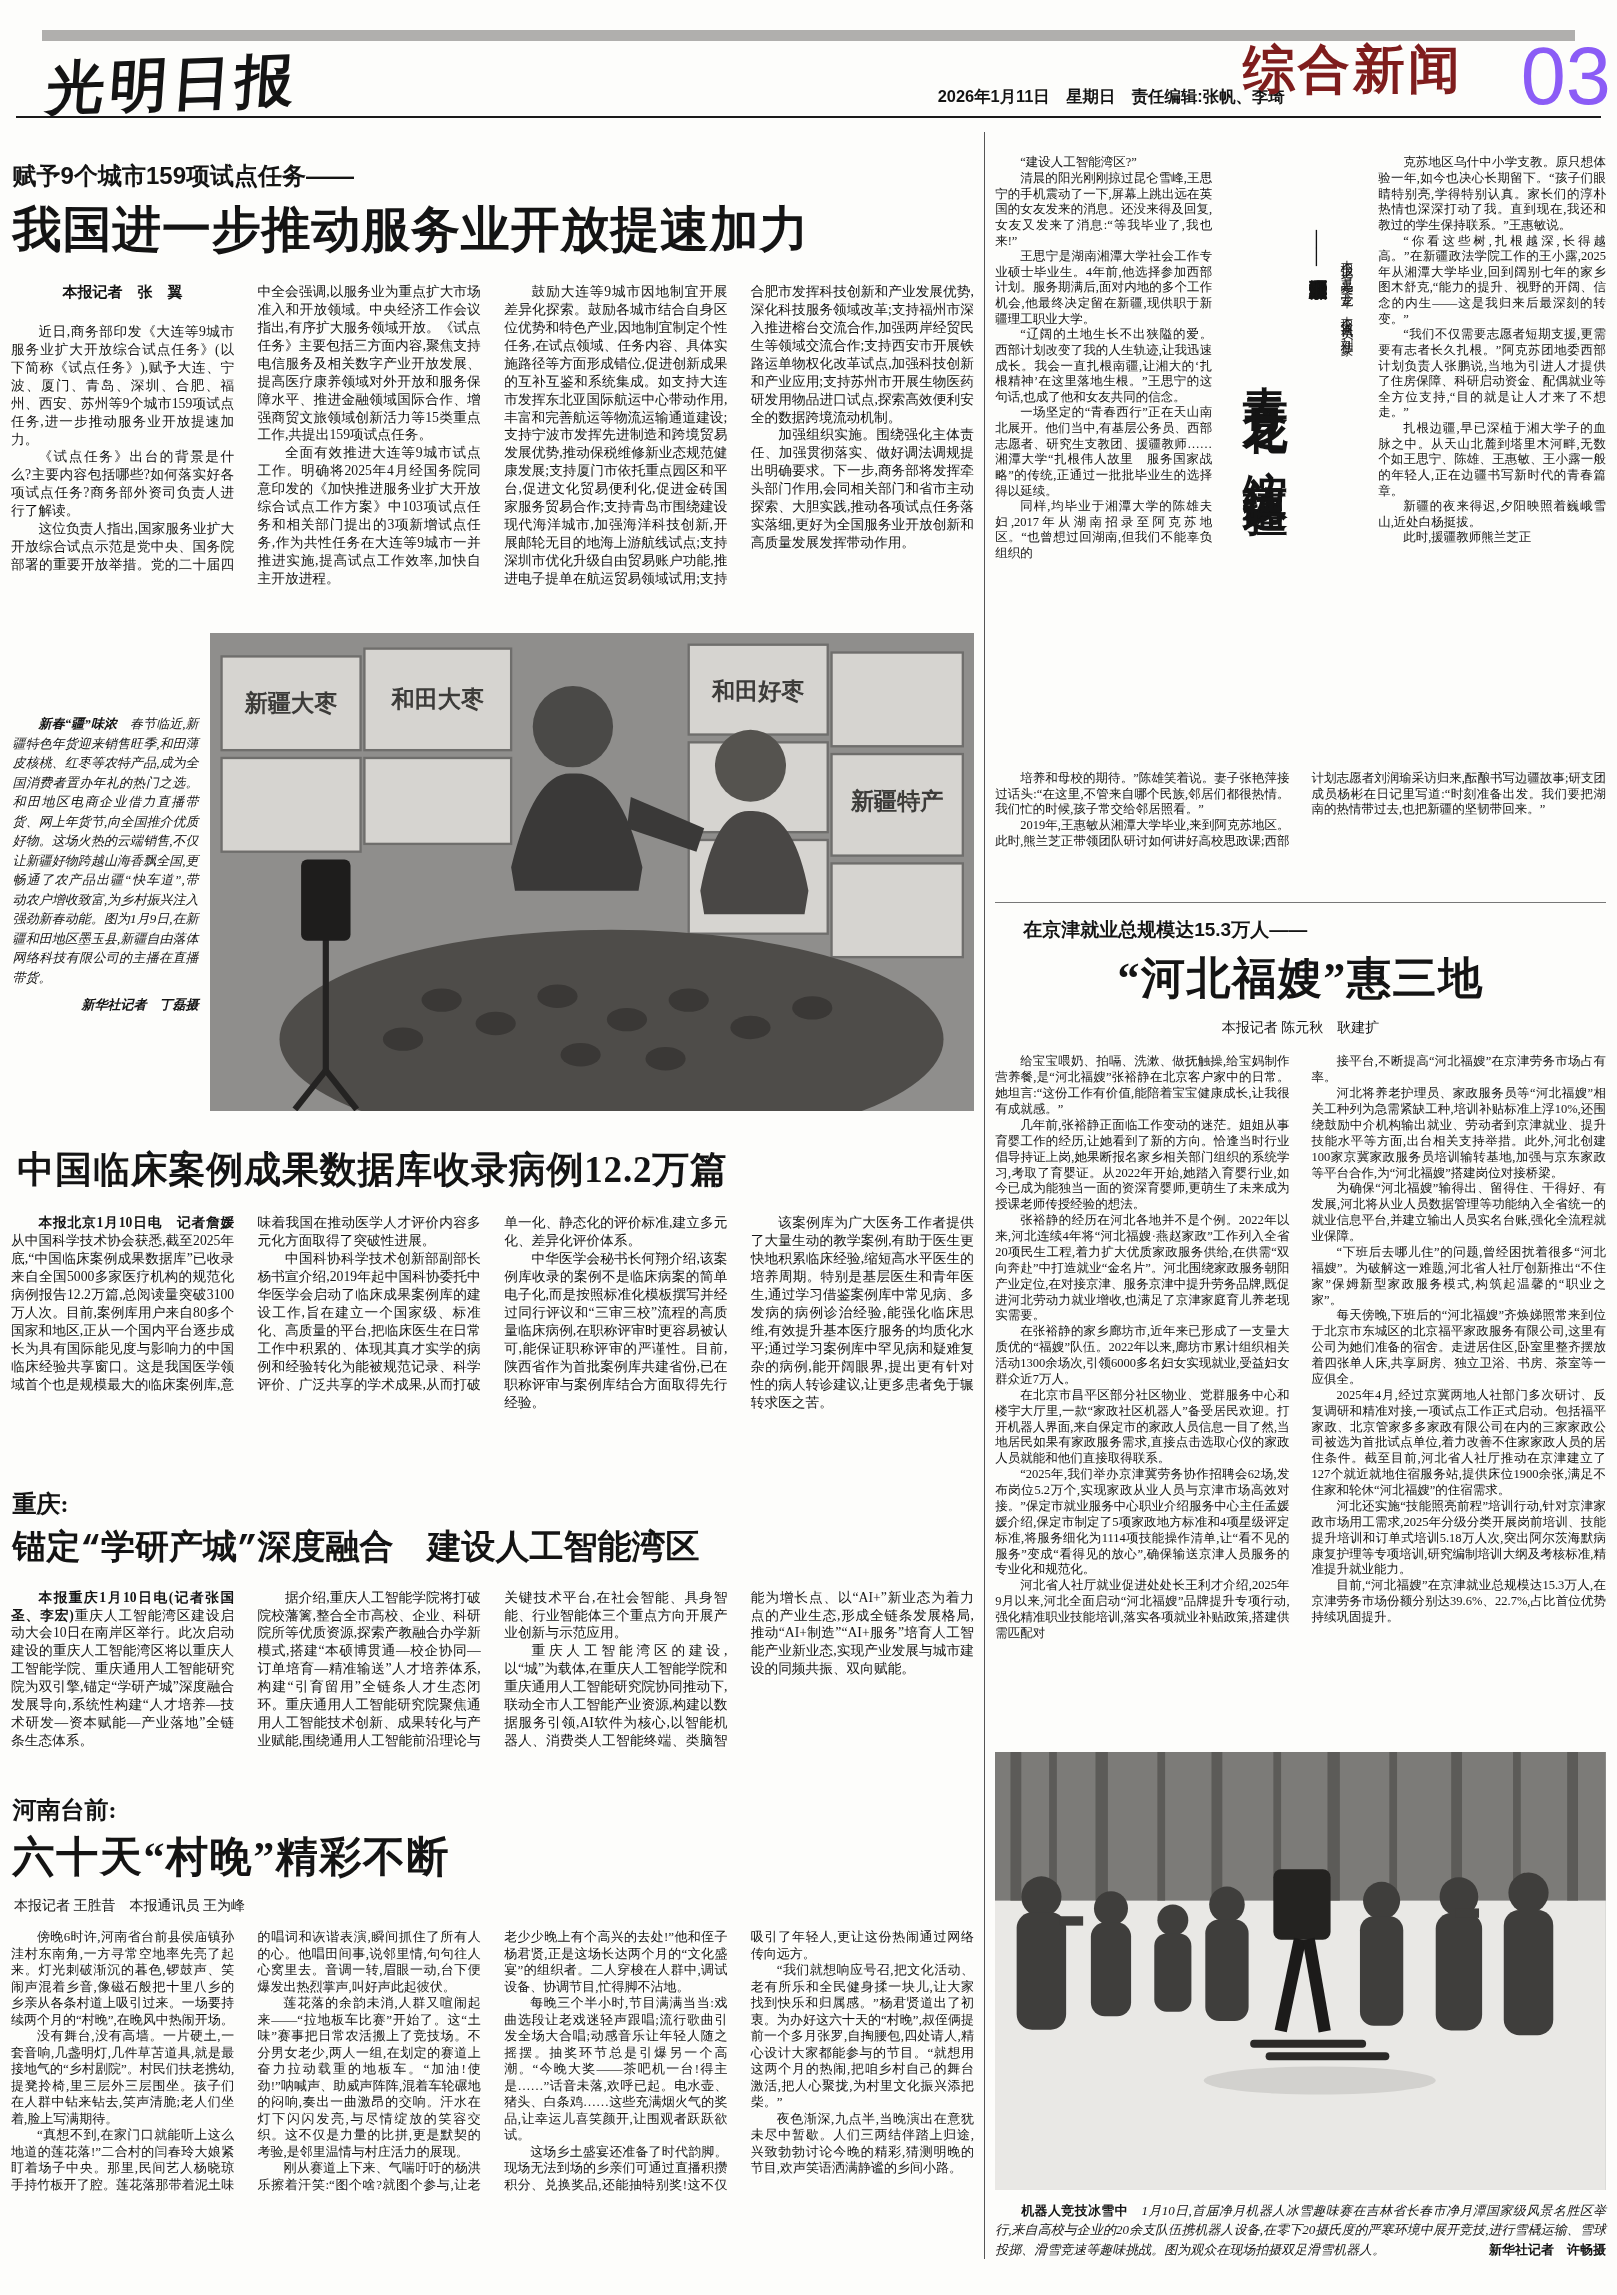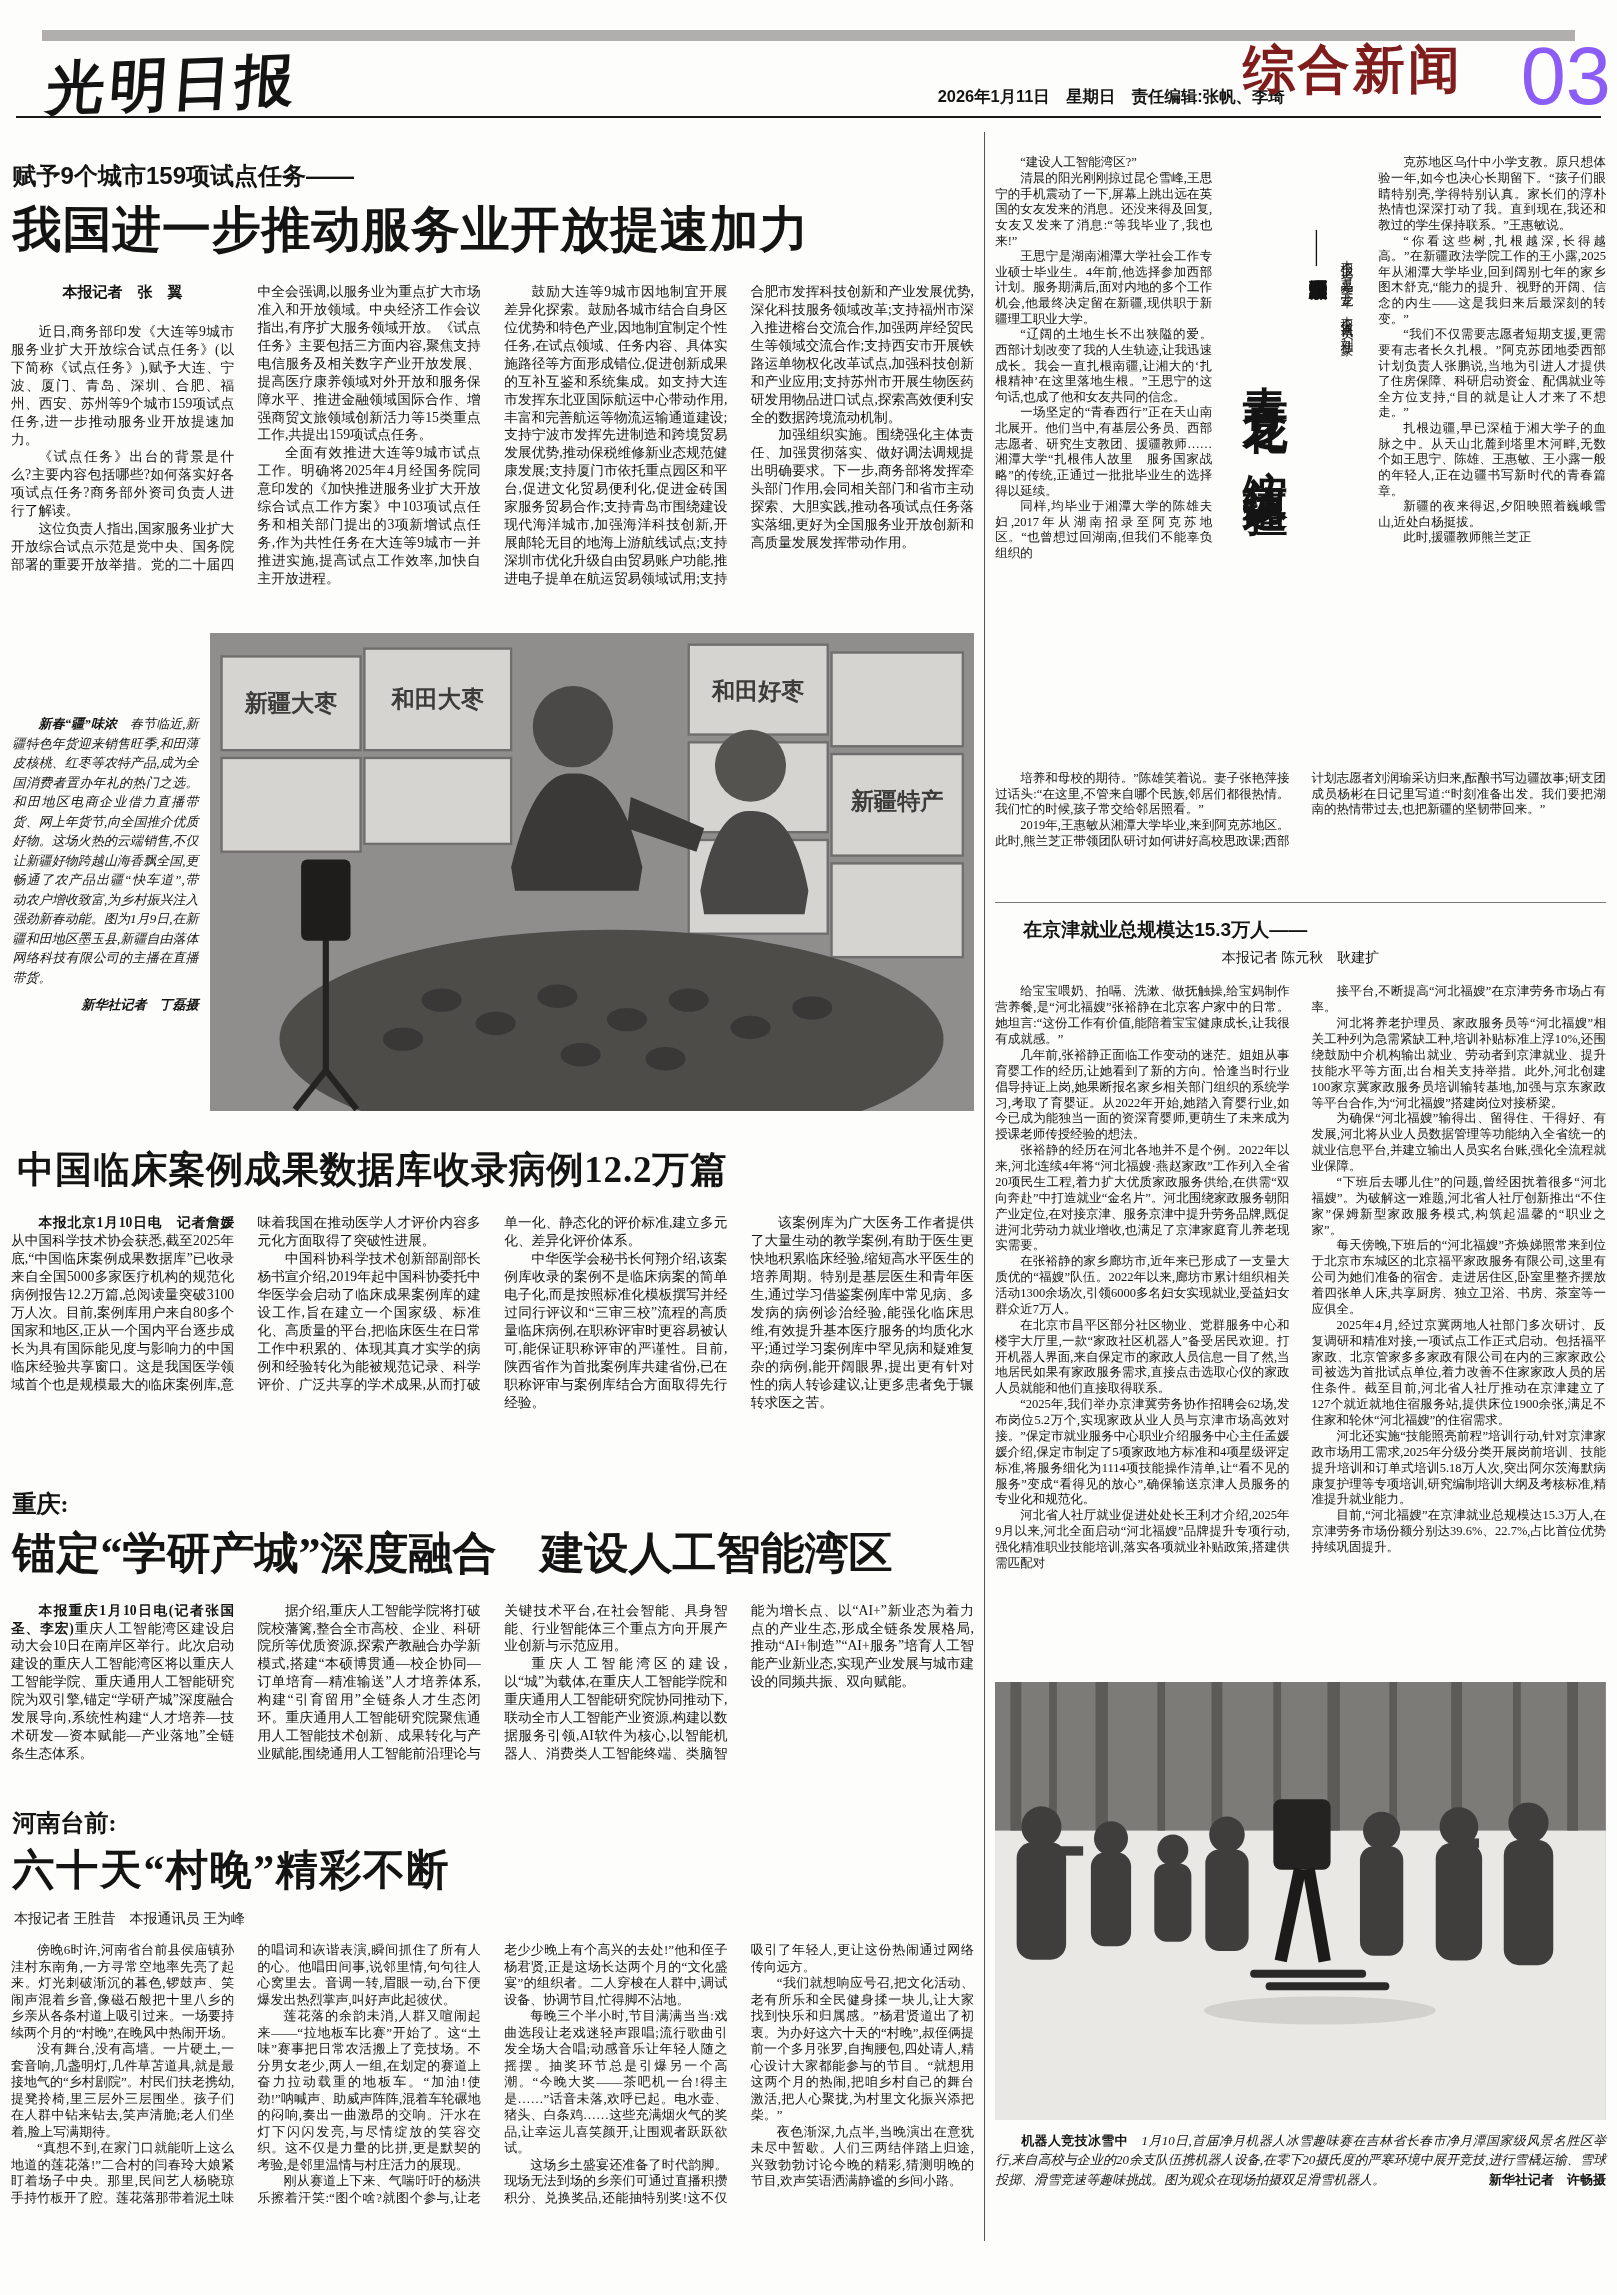--- a/index.html
+++ b/index.html
@@ -37,21 +37,21 @@
   
   .ph1-row{display:flex;margin-top:12.5px;height:478px;}
   .ph1-cap{width:186px;padding:81px 11px 0 1.6px;font-style:italic;font-size:13px;line-height:1.5;text-align:justify;}
   .ph1-cap .credit{text-align:right;font-weight:bold;margin-top:7.8px;}
   .ph1-box{flex:1;background:#84cc16;}
   
   .s2-head{font-size:37px;font-weight:bold;margin:34px 0 19px 6.3px;letter-spacing:0.8px;}
   .s2-body{height:244px;font-size:13.7px;line-height:1.31;}
   
   .s3-kicker{font-size:24px;font-weight:bold;margin:30px 0 3.1px 1.6px;}
-  .s3-head{font-size:44px;font-weight:bold;margin:1.6px 0 19px 1.6px;}
+  .s3-head{font-size:34px;font-weight:bold;margin:1.6px 0 19px 1.6px;font-family:Liberation Mono, monospace;}
   .s3-body{height:174px;font-size:13.7px;line-height:1.31;}
   
   .s4-kicker{font-size:24px;font-weight:bold;margin:31px 0 1.6px 1.6px;}
   .s4-head{font-size:42px;font-weight:bold;margin:3.1px 0 12.5px 1.6px;letter-spacing:1.6px;}
   .s4-by{font-size:14px;margin:0 0 14px 3.1px;}
   .s4-body{height:299px;font-size:13px;line-height:1.27;}
   
   .s5{display:flex;height:611px;margin-top:23.4px;}
   .s5-left{width:217px;font-size:12.5px;line-height:1.25;overflow:hidden;}
   .s5-mid{width:166px;display:flex;justify-content:center;}
@@ -248,20 +248,21 @@
                 <p class="para">培养和母校的期待。”陈雄笑着说。妻子张艳萍接过话头:“在这里,不管来自哪个民族,邻居们都很热情。我们忙的时候,孩子常交给邻居照看。”</p>
                 <p class="para">2019年,王惠敏从湘潭大学毕业,来到阿克苏地区。此时,熊兰芝正带领团队研讨如何讲好高校思政课;西部计划志愿者刘润瑜采访归来,酝酿书写边疆故事;研支团成员杨彬在日记里写道:“时刻准备出发。我们要把湖南的热情带过去,也把新疆的坚韧带回来。”</p>
               </div>
           </div>
         </div>
 
         <div class="rule-thin"></div>
 
         <div>
           <div class="s6-kicker">在京津就业总规模达15.3万人——</div>
+          <div class="s6-head">“河北福嫂”惠三地</div>
           <div class="s6-by">本报记者 陈元秋　耿建扩</div>
           <div class="s6-body body2">
             <div>
                 <p class="para">给宝宝喂奶、拍嗝、洗漱、做抚触操,给宝妈制作营养餐,是“河北福嫂”张裕静在北京客户家中的日常。她坦言:“这份工作有价值,能陪着宝宝健康成长,让我很有成就感。”</p>
                 <p class="para">几年前,张裕静正面临工作变动的迷茫。姐姐从事育婴工作的经历,让她看到了新的方向。恰逢当时行业倡导持证上岗,她果断报名家乡相关部门组织的系统学习,考取了育婴证。从2022年开始,她踏入育婴行业,如今已成为能独当一面的资深育婴师,更萌生了未来成为授课老师传授经验的想法。</p>
                 <p class="para">张裕静的经历在河北各地并不是个例。2022年以来,河北连续4年将“河北福嫂·燕赵家政”工作列入全省20项民生工程,着力扩大优质家政服务供给,在供需“双向奔赴”中打造就业“金名片”。河北围绕家政服务朝阳产业定位,在对接京津、服务京津中提升劳务品牌,既促进河北劳动力就业增收,也满足了京津家庭育儿养老现实需要。</p>
                 <p class="para">在张裕静的家乡廊坊市,近年来已形成了一支量大质优的“福嫂”队伍。2022年以来,廊坊市累计组织相关活动1300余场次,引领6000多名妇女实现就业,受益妇女群众近7万人。</p>
                 <p class="para">在北京市昌平区部分社区物业、党群服务中心和楼宇大厅里,一款“家政社区机器人”备受居民欢迎。打开机器人界面,来自保定市的家政人员信息一目了然,当地居民如果有家政服务需求,直接点击选取心仪的家政人员就能和他们直接取得联系。</p>
                 <p class="para">“2025年,我们举办京津冀劳务协作招聘会62场,发布岗位5.2万个,实现家政从业人员与京津市场高效对接。”保定市就业服务中心职业介绍服务中心主任孟媛媛介绍,保定市制定了5项家政地方标准和4项星级评定标准,将服务细化为1114项技能操作清单,让“看不见的服务”变成“看得见的放心”,确保输送京津人员服务的专业化和规范化。</p>
                 <p class="para">河北省人社厅就业促进处处长王利才介绍,2025年9月以来,河北全面启动“河北福嫂”品牌提升专项行动,强化精准职业技能培训,落实各项就业补贴政策,搭建供需匹配对</p>

